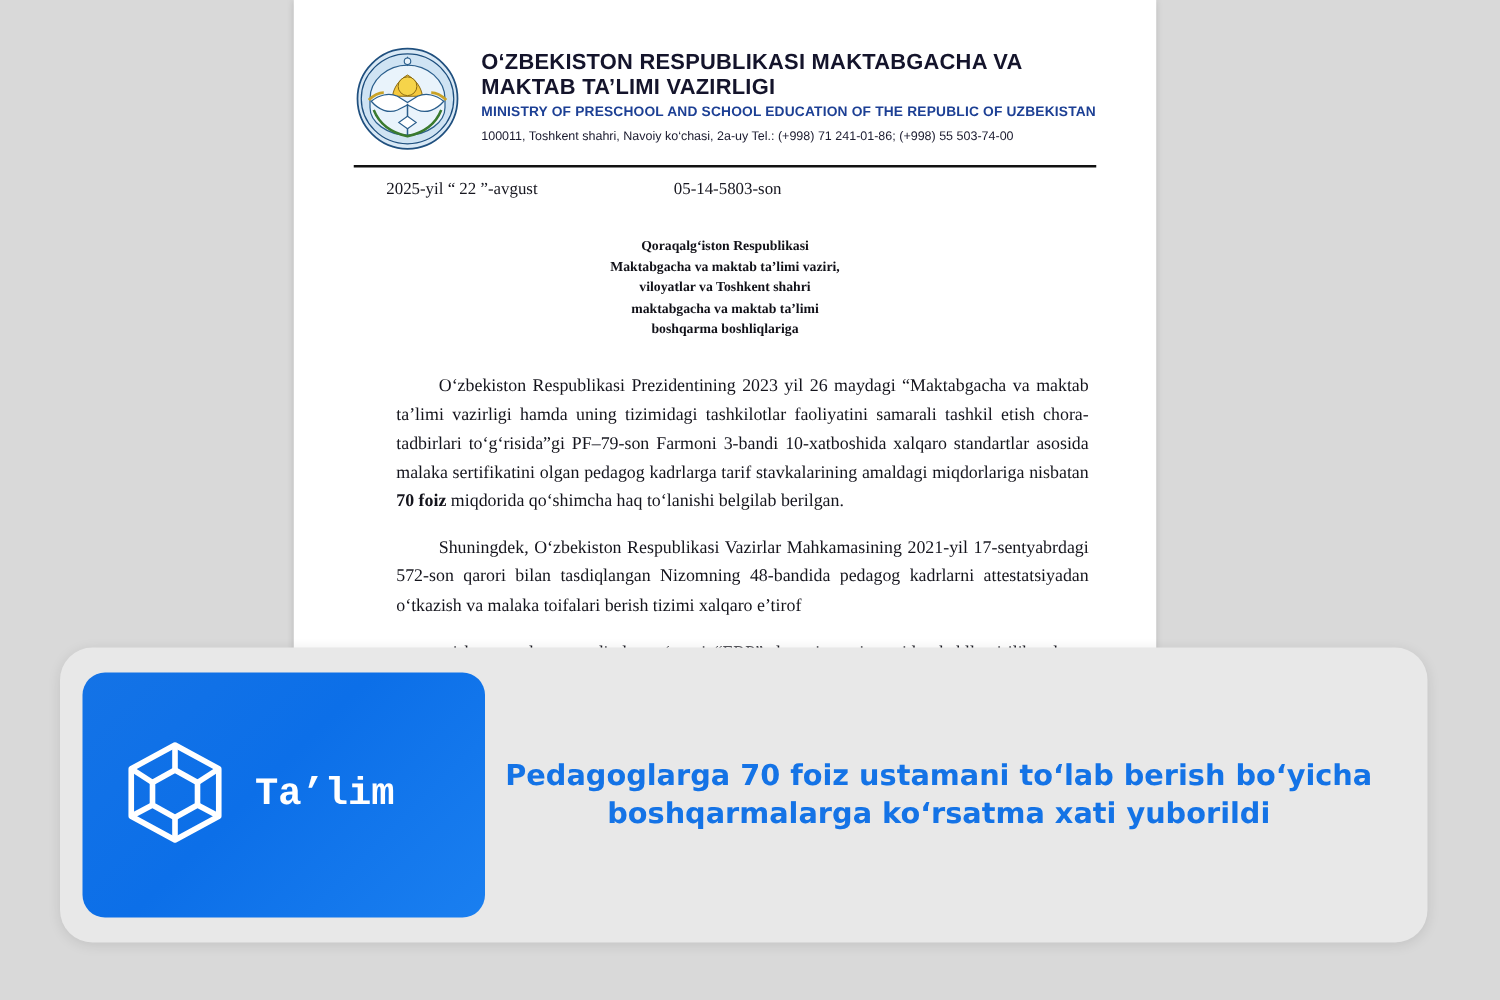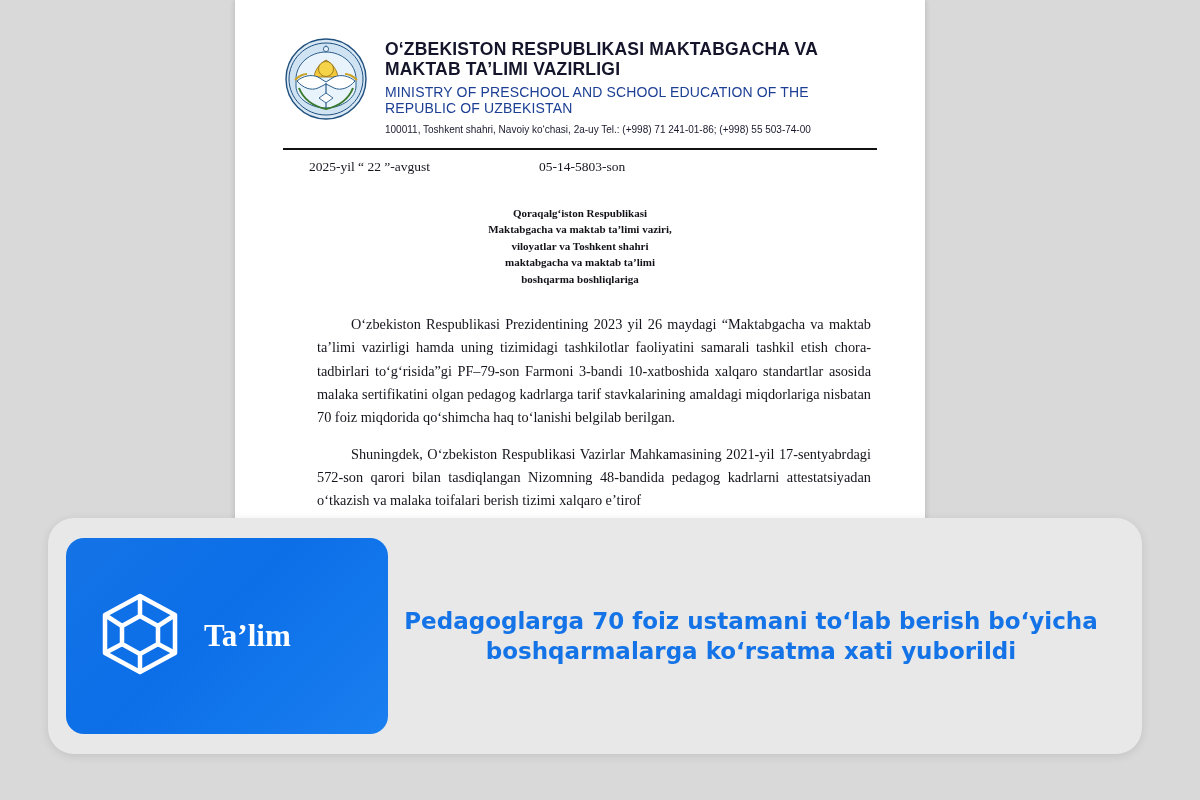--- a/index.html
+++ b/index.html
@@ -54,22 +54,22 @@
   .lh-title {
     font-family: "Liberation Sans", sans-serif;
     font-weight: bold;
     font-size: 17.5px;
     line-height: 1.12;
     color: #14142b;
     letter-spacing: 0.2px;
   }
   .lh-sub {
     margin-top: 5px;
-    font-size: 14px;
-    font-weight: normal;
+    font-size: 11px;
+    font-weight: bold;
     color: #1c3f94;
     letter-spacing: 0.15px;
   }
   .lh-addr {
     margin-top: 7px;
     font-size: 10px;
     color: #1a1a2e;
     line-height: 1.45;
   }
   .lh-addr .web { display: block; }
@@ -108,21 +108,21 @@
   .body-text {
     margin-top: 26px;
     font-family: "Liberation Serif", serif;
     font-size: 14.3px;
     line-height: 1.62;
     text-align: justify;
     color: #14141c;
     padding: 0 6px 0 34px;
   }
   .body-text p { margin: 0 0 14px 0; text-indent: 34px; }
-  .body-text b { font-weight: normal; }
+  .body-text b { font-weight: bold; }
 
   
   #overlay-banner {
     position: absolute;
     left: 48px;
     top: 518px;
     width: 1094px;
     height: 236px;
     background: #e8e8e8;
     border-radius: 26px;
@@ -140,21 +140,21 @@
     background: linear-gradient(135deg, #1473e6 0%, #0c6fe8 45%, #1a7ff0 100%);
     display: flex;
     align-items: center;
     gap: 16px;
     box-sizing: border-box;
     padding-left: 26px;
   }
   .brand-logo { flex: 0 0 auto; }
   .brand-name {
     color: #ffffff;
-    font-family: Liberation Serif, serif;
+    font-family: Liberation Mono, monospace;
     font-weight: bold;
     font-size: 31px;
     line-height: 1.16;
   }
   .banner-headline {
     flex: 1 1 auto;
     text-align: center;
     color: #1473e6;
     font-family: "DejaVu Sans", sans-serif;
     font-weight: bold;

